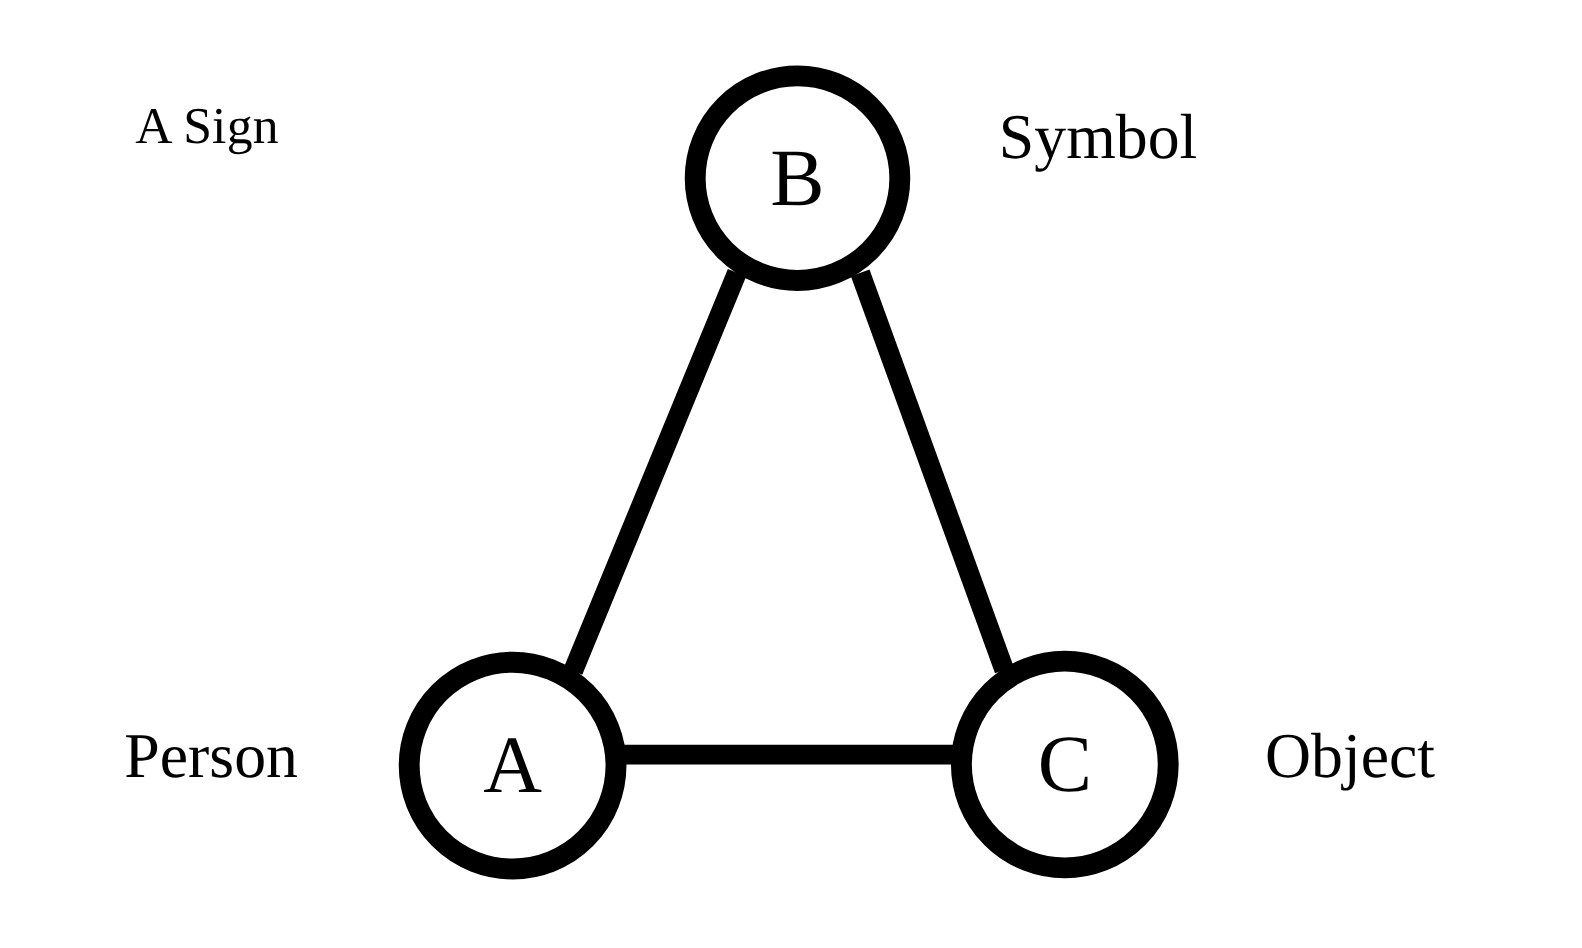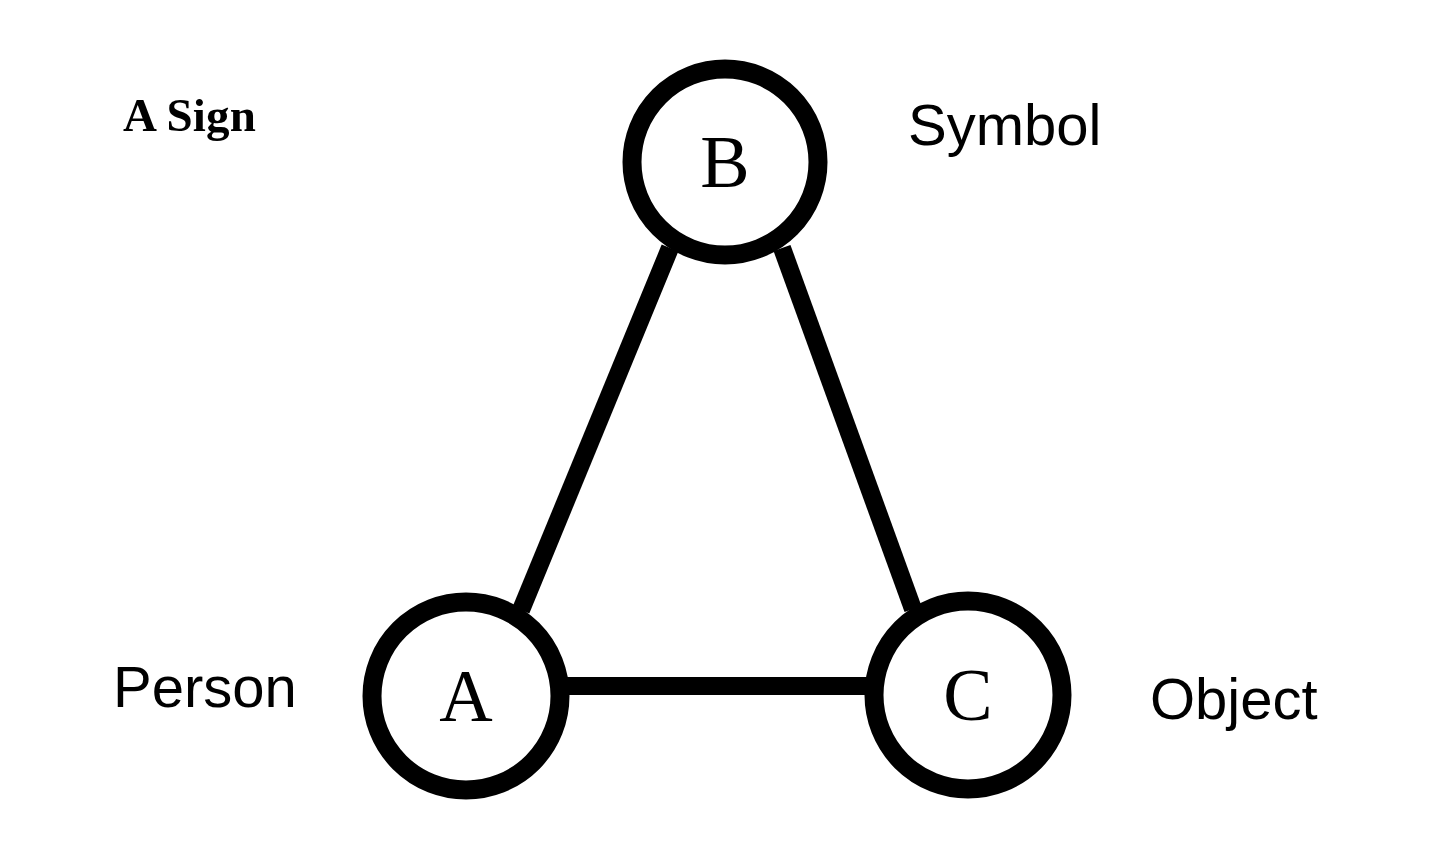--- a/index.html
+++ b/index.html
@@ -26,39 +26,39 @@
     top: 0;
     width: 1438px;
     height: 862px;
     display: block;
   }
   .diagram-title {
     position: absolute;
     left: 123px;
     top: 92px;
     font-family: "Liberation Serif", "DejaVu Serif", serif;
-    font-weight: bold;
+    font-weight: normal;
     font-size: 47px;
     line-height: 1;
     letter-spacing: 0.2px;
     white-space: nowrap;
     color: #000000;
   }
   .node-label {
     position: absolute;
-    font-family: Liberation Sans, sans-serif;
+    font-family: Liberation Serif, serif;
     font-weight: normal;
     font-size: 58px;
     line-height: 1;
     white-space: nowrap;
     color: #000000;
   }
   .node-label.symbol  { left: 908px;  top: 96px;  }
   .node-label.person  { left: 113px;  top: 658px; text-align: center; }
-  .node-label.object  { left: 1150px; top: 658px; margin-top: 12px; }
+  .node-label.object  { left: 1150px; top: 658px; }
   .node-letter {
     font-family: "Liberation Serif", "DejaVu Serif", serif;
     font-weight: normal;
     font-size: 74px;
     fill: #000000;
   }
 </style>
 </head>
 <body>
 

